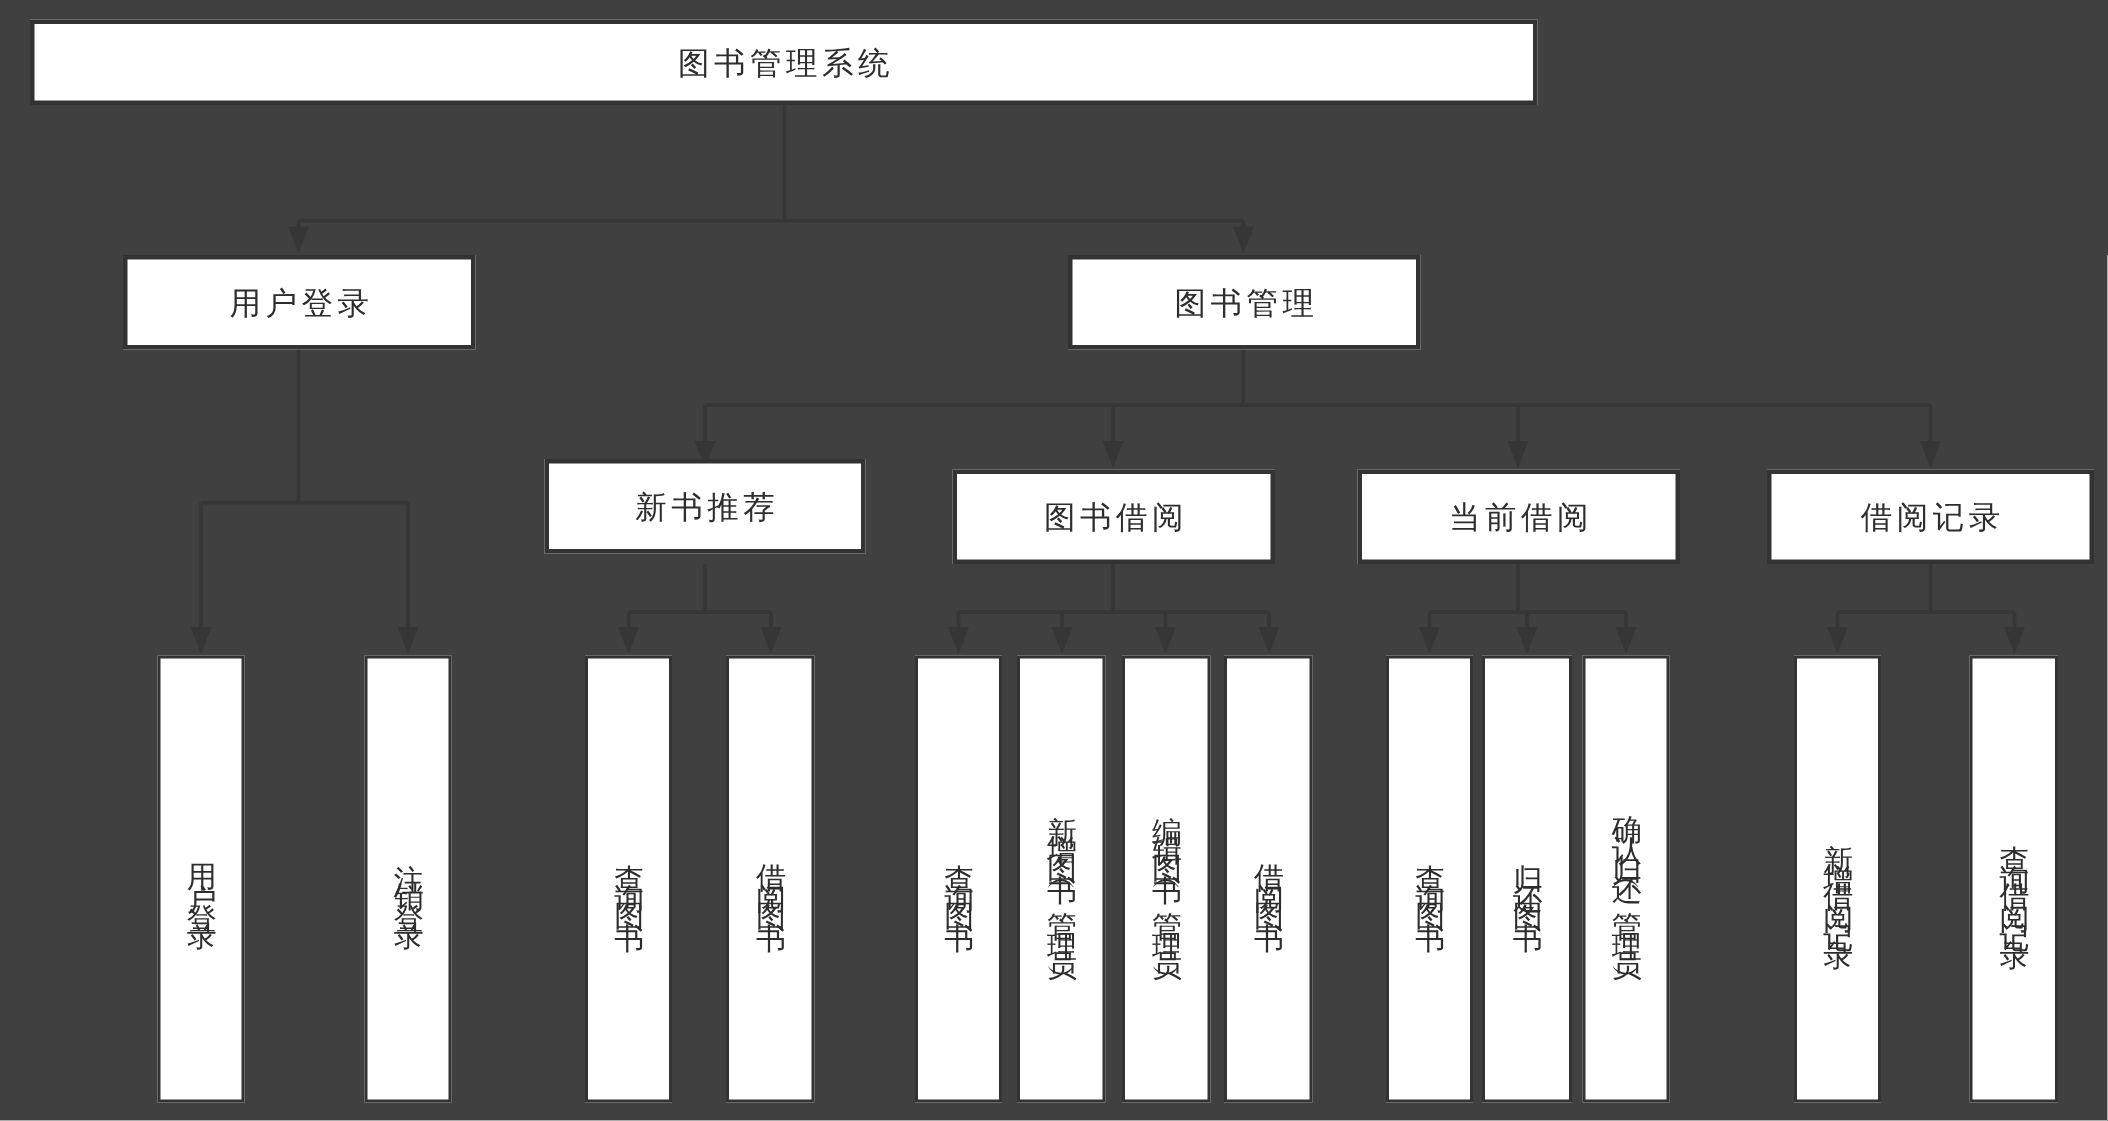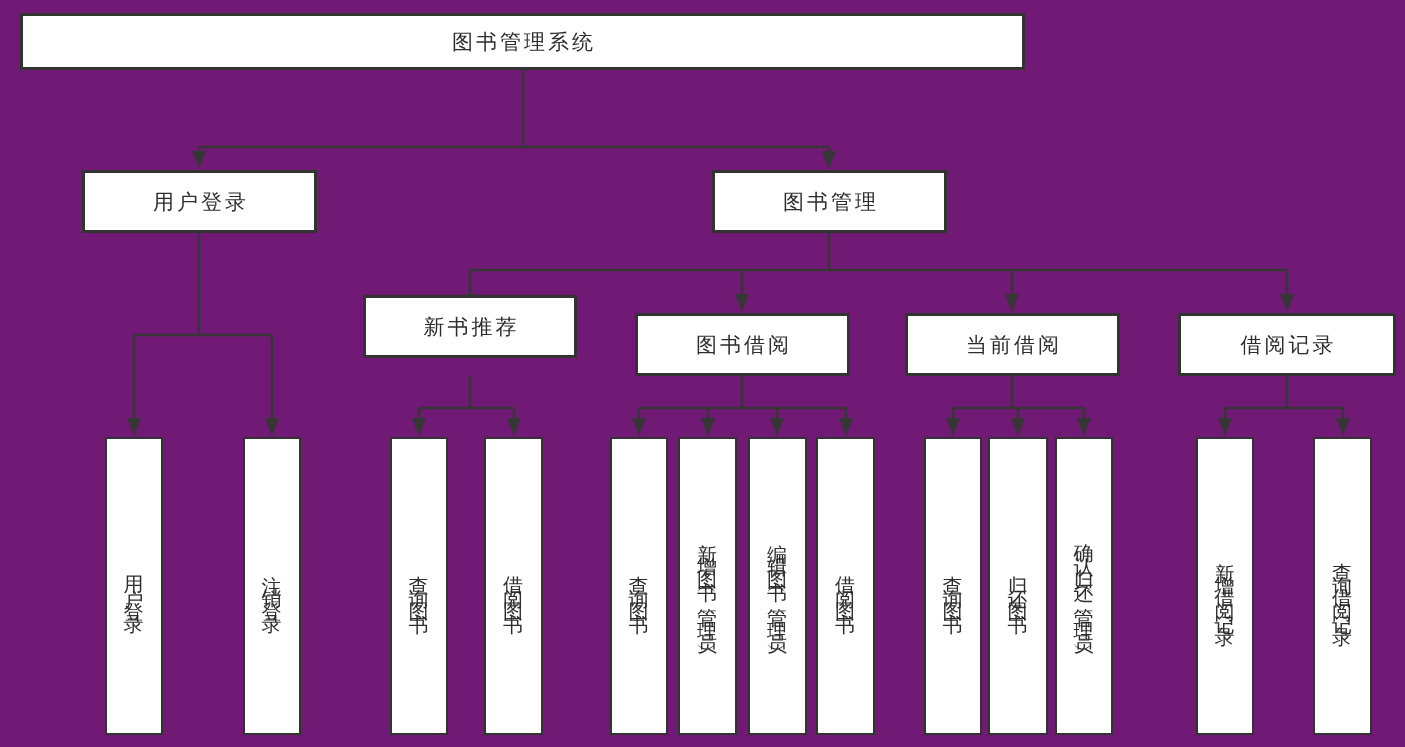--- a/index.html
+++ b/index.html
@@ -5,21 +5,21 @@
   html, body {
     margin: 0;
     padding: 0;
     background: #ffffff;
     font-family: "Liberation Sans", "DejaVu Sans", sans-serif;
   }
   #canvas {
     position: relative;
     width: 1405px;
     height: 747px;
-    background: #701a75;
+    background: #404040;
     overflow: hidden;
   }
   #wires {
     position: absolute;
     left: 0; top: 0;
     width: 1405px; height: 747px;
     pointer-events: none;
   }
   .hbox {
     position: absolute;
@@ -123,21 +123,21 @@
     <span>图书管理系统</span>
   </div>
 
   <div class="hbox" style="left:82px; top:170px; width:235px; height:63px;">
     <span>用户登录</span>
   </div>
   <div class="hbox" style="left:712px; top:170px; width:235px; height:63px;">
     <span>图书管理</span>
   </div>
 
-  <div class="hbox" style="left:363px; top:295px; width:214px; height:63px;">
+  <div class="hbox" style="left:363px; top:306px; width:214px; height:63px;">
     <span>新书推荐</span>
   </div>
   <div class="hbox" style="left:635px; top:313px; width:215px; height:63px;">
     <span>图书借阅</span>
   </div>
   <div class="hbox" style="left:905px; top:313px; width:215px; height:63px;align-items:center;">
     <span>当前借阅</span>
   </div>
   <div class="hbox" style="left:1178px; top:313px; width:218px; height:63px;">
     <span>借阅记录</span>

